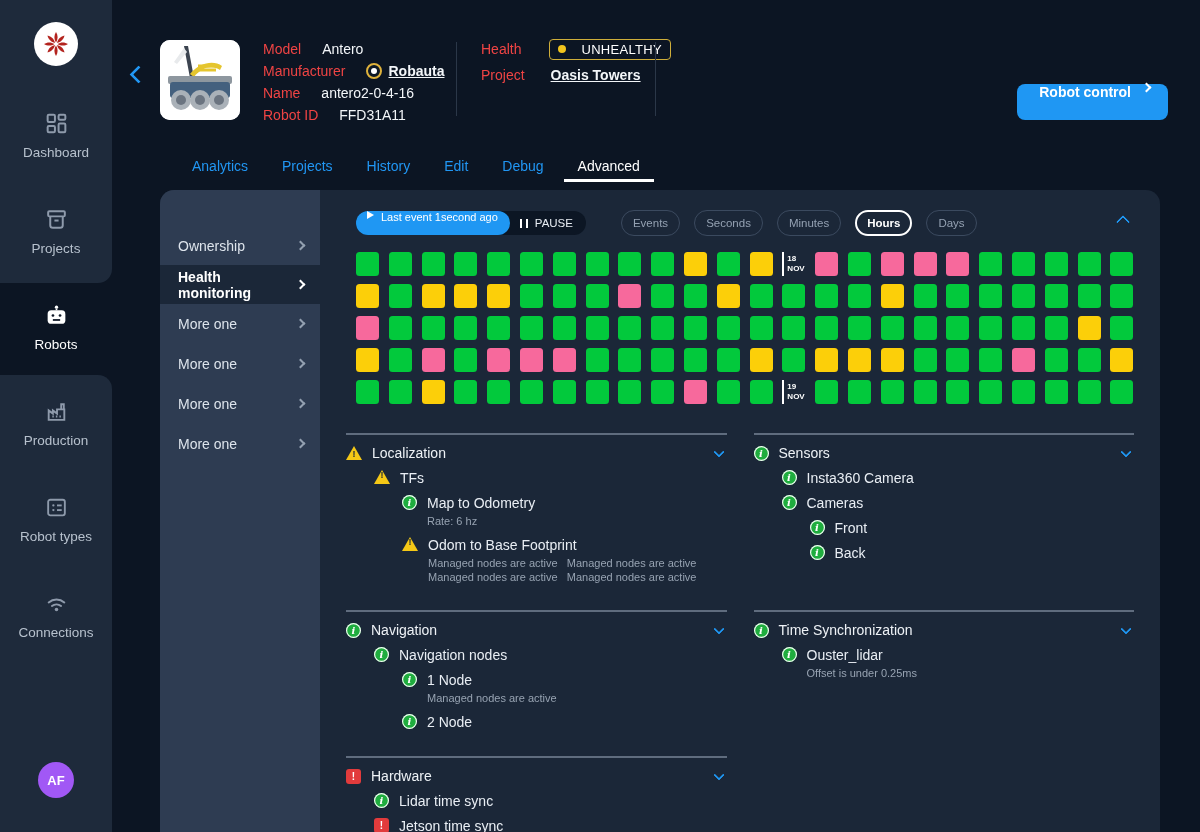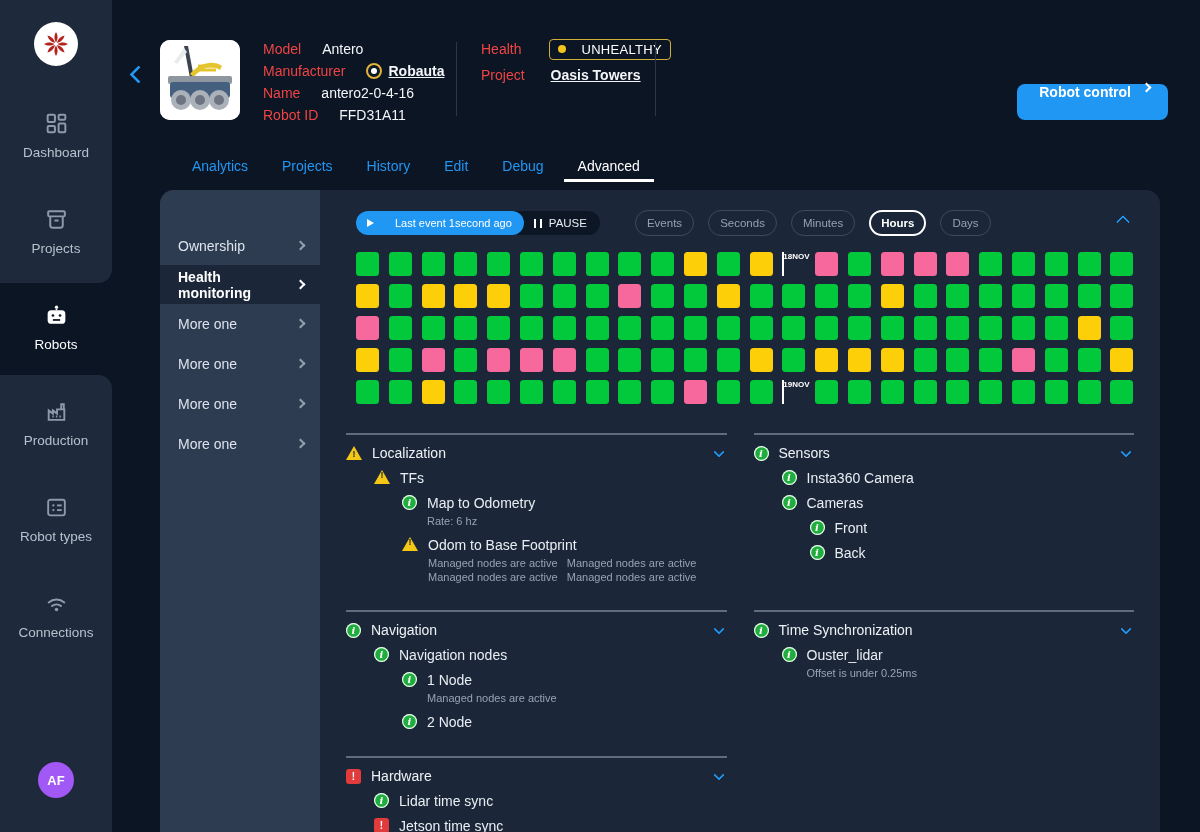--- a/index.html
+++ b/index.html
@@ -65,41 +65,41 @@
   .sn-item .sn-chev{margin-left:auto;width:7px;height:7px;border-top:2px solid #93a0b0;
                     border-right:2px solid #93a0b0;transform:rotate(45deg)}
   .sn-item.active{background:#1b2738;color:#fff;font-weight:700}
   .sn-item.active .sn-chev{border-color:#fff;border-width:2.5px}
 
   .content{position:absolute;left:186px;top:20px;width:788px}
 
   
   .controls{position:relative;display:flex;align-items:center;height:26px;margin-left:10px}
   .tl-pill{display:flex;align-items:center;height:24px;background:#0c1624;border-radius:13px;cursor:pointer}
-  .tl-pill-blue{display:flex;align-items:center;gap:21px;height:24px;padding:0 12px 0 11px;
+  .tl-pill-blue{display:flex;align-items:flex-start;gap:7px;height:24px;padding:0 12px 0 11px;
                 background:#1f97f3;border-radius:13px;font-size:11px;color:#fff;white-space:nowrap}
   .play-ic{width:0;height:0;border-left:7px solid #fff;border-top:4.5px solid transparent;border-bottom:4.5px solid transparent}
   .tl-pause{display:flex;align-items:center;gap:7px;padding:0 13px 0 10px;font-size:11.5px;color:#e8edf3;white-space:nowrap}
   .pause-ic{width:8px;height:9px;border-left:2.5px solid #fff;border-right:2.5px solid #fff}
   .ranges{display:flex;gap:14px;margin-left:35px}
   .range{height:26px;padding:0 11px;display:flex;align-items:center;border:1.5px solid #3b4a5f;
          border-radius:13px;font-size:11.5px;color:#94a1b2;background:transparent;cursor:pointer;
          font-family:inherit;white-space:nowrap}
   .range.active{border:2px solid #ffffff;color:#fff;font-weight:700;padding:0 10px}
   .collapse{position:absolute;right:6px;top:7px;width:10px;height:10px;cursor:pointer;
             border-left:2.5px solid #1f97f3;border-top:2.5px solid #1f97f3;transform:rotate(45deg);border-radius:1px}
 
   
   .grid{margin:16px 0 0 10px;display:grid;grid-template-columns:repeat(24,23px);gap:8px 9.8px}
   .sq{width:23px;height:24px;border-radius:3.5px;cursor:pointer}
   .sq.g{background:#02c93c}
   .sq.y{background:#fccf09}
   .sq.p{background:#f7699c}
   .marker{width:23px;height:24px;border-left:2px solid #fff;padding-left:3px;display:flex;
-          flex-direction:row;justify-content:center;font-size:8px;font-weight:700;line-height:1.2;color:#fff}
+          flex-direction:column;justify-content:center;font-size:8px;font-weight:700;line-height:1.2;color:#fff}
 
   
   .panels{margin-top:29px;display:grid;grid-template-columns:1fr 1fr;column-gap:27px;row-gap:26px;align-items:start}
   .panel{border-top:2px solid #5f6c7e;padding-top:10px}
   .p-head{position:relative;display:flex;align-items:center;gap:10px;padding-right:20px}
   .p-title{color:#eef2f6;font-size:14px}
   .p-chev{position:absolute;right:4px;top:3px;width:8px;height:8px;cursor:pointer;
           border-right:2.5px solid #1f97f3;border-bottom:2.5px solid #1f97f3;transform:rotate(45deg);border-radius:1px}
   .p-item{display:flex;align-items:flex-start;gap:10px;margin-top:9px;color:#e9eef4;line-height:16px}
   .p-item.ind1{padding-left:28px}

